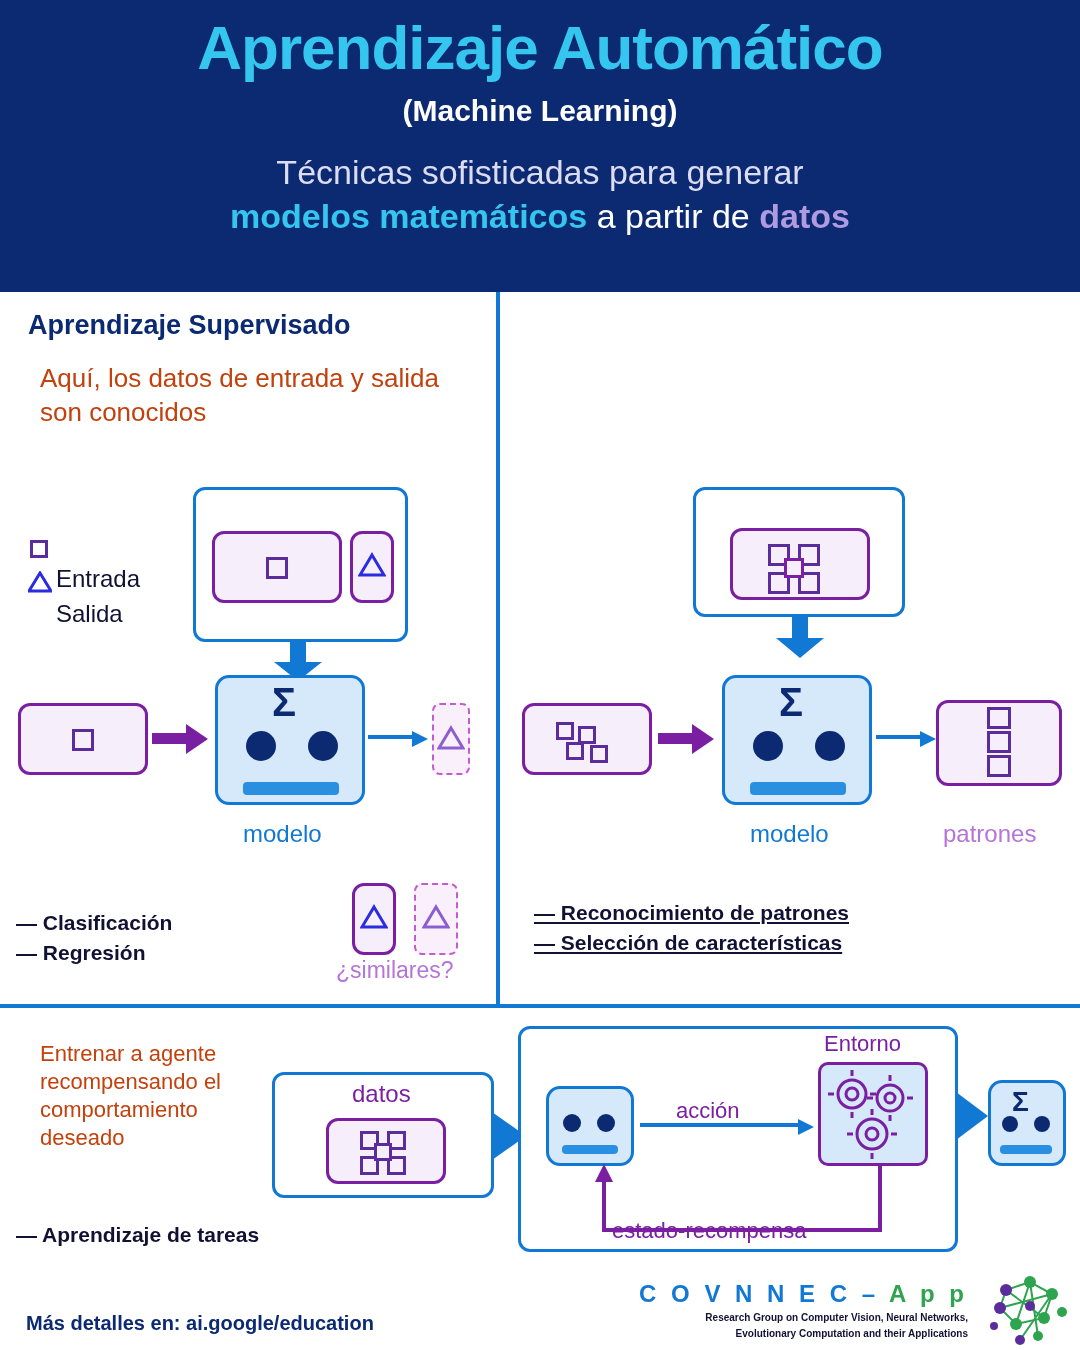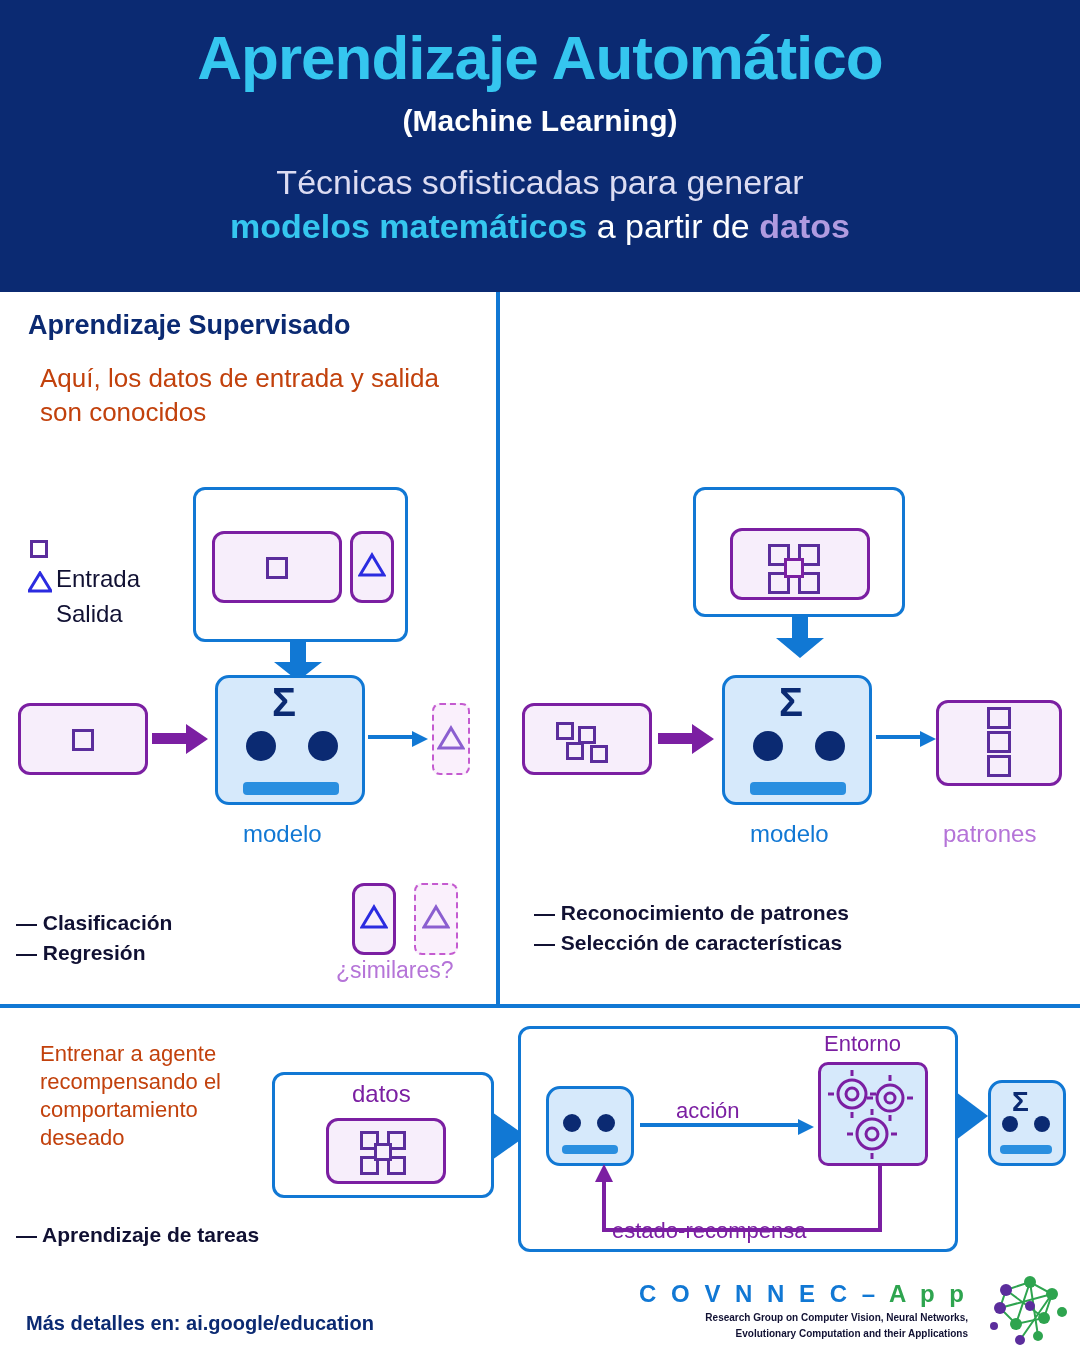--- a/index.html
+++ b/index.html
@@ -10,21 +10,21 @@
     position:relative;
     overflow:hidden;
   }
   
   .header{
     position:absolute;left:0;top:0;width:1080px;height:292px;
     background:#0b2a72;
     text-align:center;
   }
   .title{
-    margin:0;padding-top:26px;
+    margin:0;padding-top:16px;
     font-size:62px;line-height:64px;font-weight:bold;
     color:#35c6ef;
     letter-spacing:-1px;
   }
   .subtitle{
     margin:0;padding-top:14px;
     font-size:30px;font-weight:bold;color:#ffffff;
   }
   .tagline{
     margin:0;padding-top:22px;
@@ -201,21 +201,21 @@
   <polygon points="60,16 44,8 44,24" fill="#1178d4"></polygon>
 </svg>
 <div class="box purple-box" style="left:936px;top:700px;width:126px;height:86px;"></div>
 <div>
   <div class="sq" style="left:987px;top:707px;width:24px;height:22px;"></div>
   <div class="sq" style="left:987px;top:731px;width:24px;height:22px;"></div>
   <div class="sq" style="left:987px;top:755px;width:24px;height:22px;"></div>
 </div>
 <div class="lbl" style="left:943px;top:820px;color:#b574d8;">patrones</div>
 
-<div class="bullets" style="position:absolute;left:534px;top:898px;">
+<div class="bullets" style="position:absolute;left:534px;top:898px;text-decoration:underline;">
   <div>— Reconocimiento de patrones</div>
   <div>— Selección de características</div>
 </div>
 
 <div class="panel" style="left:28px;top:1018px;width:470px;">
   <div class="panel-desc" style="margin-top:22px;width:240px;font-size:22px;line-height:28px;">Entrenar a agente recompensando el comportamiento deseado</div>
 </div>
 
 <div class="box blue-box" style="left:272px;top:1072px;width:222px;height:126px;"></div>
 <div class="lbl" style="left:352px;top:1080px;">datos</div>

